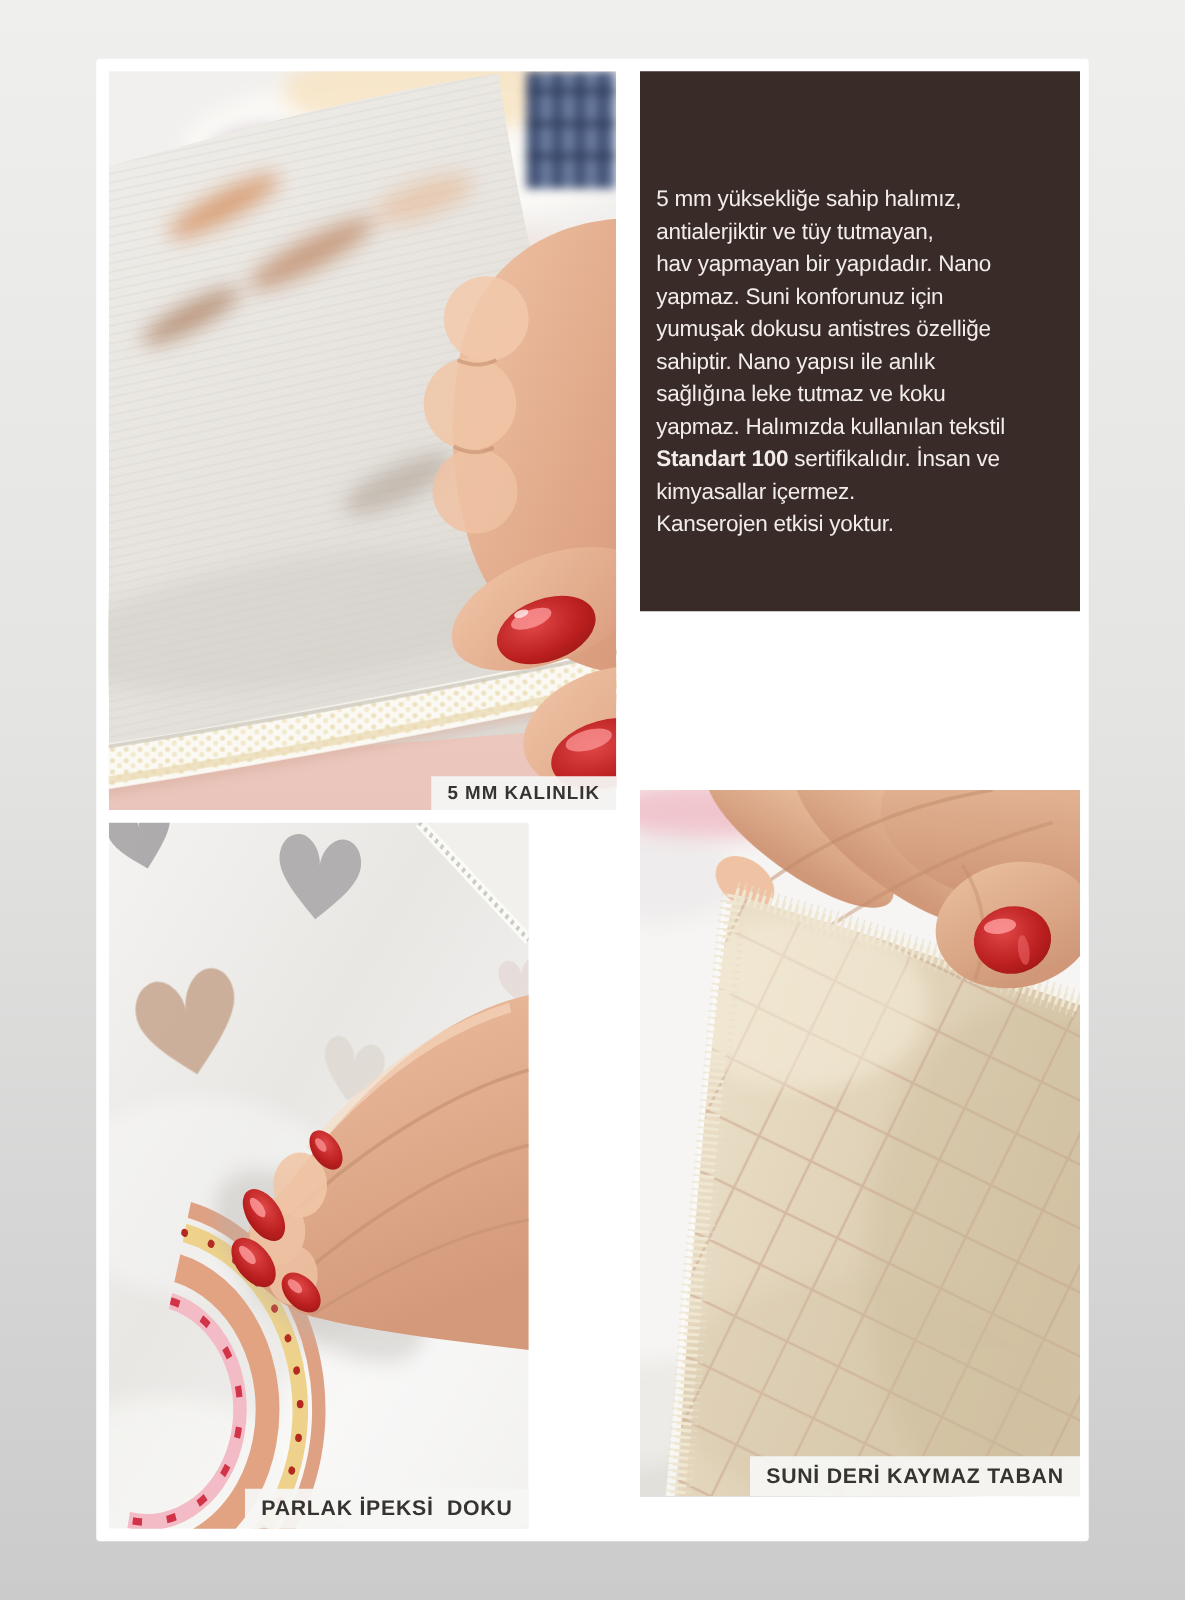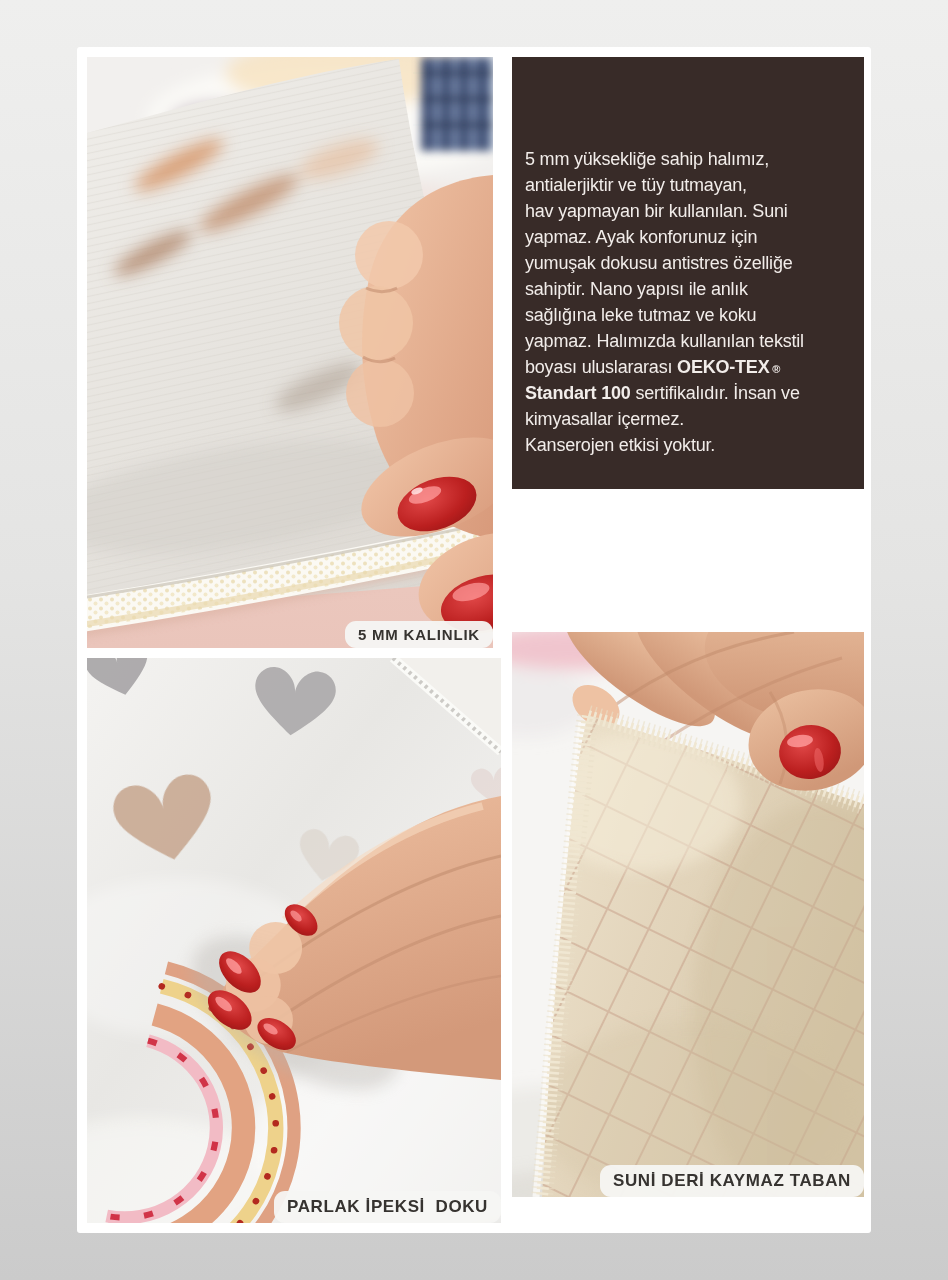--- a/index.html
+++ b/index.html
@@ -10,35 +10,35 @@
   }
   .page{position:relative;width:948px;height:1280px;}
   .frame{
     position:absolute;left:77px;top:47px;width:794px;height:1186px;
     background:var(--frame-bg,#ffffff);border-radius:3px;
   }
   .panel{position:absolute;overflow:hidden;}
   .panel svg{position:absolute;left:0;top:0;width:100%;height:100%;display:block;}
   .panel-thickness{left:10px;top:10px;width:406px;height:591px;}
   .panel-desc{left:435px;top:10px;width:352px;height:432px;background:var(--description-bg,#382b28);}
-  .panel-texture{left:10px;top:611px;width:414px;height:565px;}
+  .panel-texture{left:10px;top:611px;width:336px;height:565px;}
   .panel-base{left:435px;top:585px;width:352px;height:565px;}
   .desc-text{
     padding:89px 8px 0 13px;color:var(--description-text,#f2edea);
     font-size:18px;line-height:26px;letter-spacing:-0.2px;
   }
   .desc-line{height:26px;white-space:nowrap;}
   .desc-line .bold{font-weight:700;}
   .desc-line .reg{font-weight:700;font-size:11px;}
   .caption{
     position:absolute;right:0;bottom:0;
     background:rgba(246,245,243,0.95);
     color:var(--caption-text,#363330);
     font-weight:700;white-space:pre;
-    display:flex;align-items:center;border-radius:11px;
+    display:flex;align-items:center;
   }
   .caption-thickness{height:27px;font-size:15px;letter-spacing:0.8px;padding:0 13px;}
   .caption-lg{height:32px;font-size:17px;letter-spacing:0.6px;padding:0 13px;}
 </style>
 </head>
 <body>
 
 <div class="page">
   <div class="frame">
 
@@ -126,27 +126,26 @@
       </svg>
       <div class="caption caption-thickness">
         <span>5 MM KALINLIK</span>
       </div>
     </div>
 
     <div class="panel panel-desc">
       <div class="desc-text">
           <div class="desc-line"><span>5 mm yüksekliğe sahip halımız,</span></div>
           <div class="desc-line"><span>antialerjiktir ve tüy tutmayan,</span></div>
-          <div class="desc-line"><span>hav yapmayan bir kullanılan. Suni</span></div>
-          <div class="desc-line"><span>yapmaz. Ayak konforunuz için</span></div>
+          <div class="desc-line"><span>hav yapmayan bir yapıdadır. Nano</span></div>
+          <div class="desc-line"><span>yapmaz. Suni konforunuz için</span></div>
           <div class="desc-line"><span>yumuşak dokusu antistres özelliğe</span></div>
           <div class="desc-line"><span>sahiptir. Nano yapısı ile anlık</span></div>
           <div class="desc-line"><span>sağlığına leke tutmaz ve koku</span></div>
           <div class="desc-line"><span>yapmaz. Halımızda kullanılan tekstil</span></div>
-          <div class="desc-line"><span>boyası uluslararası </span><span class="bold">OEKO-TEX</span><span class="reg"> ®</span></div>
           <div class="desc-line"><span class="bold">Standart 100</span><span> sertifikalıdır. İnsan ve</span></div>
           <div class="desc-line"><span>kimyasallar içermez.</span></div>
           <div class="desc-line"><span>Kanserojen etkisi yoktur.</span></div>
         </div>
     </div>
 
     <div class="panel panel-texture">
       <svg viewBox="0 0 406 565" preserveAspectRatio="none">
         <defs>
           <linearGradient id="silk" x1="0" y1="0" x2="1" y2="1">

